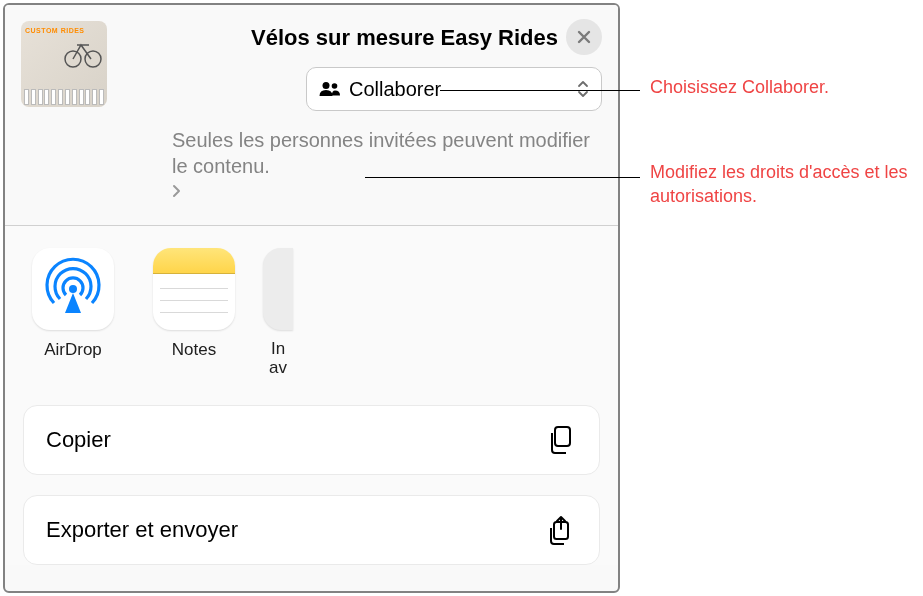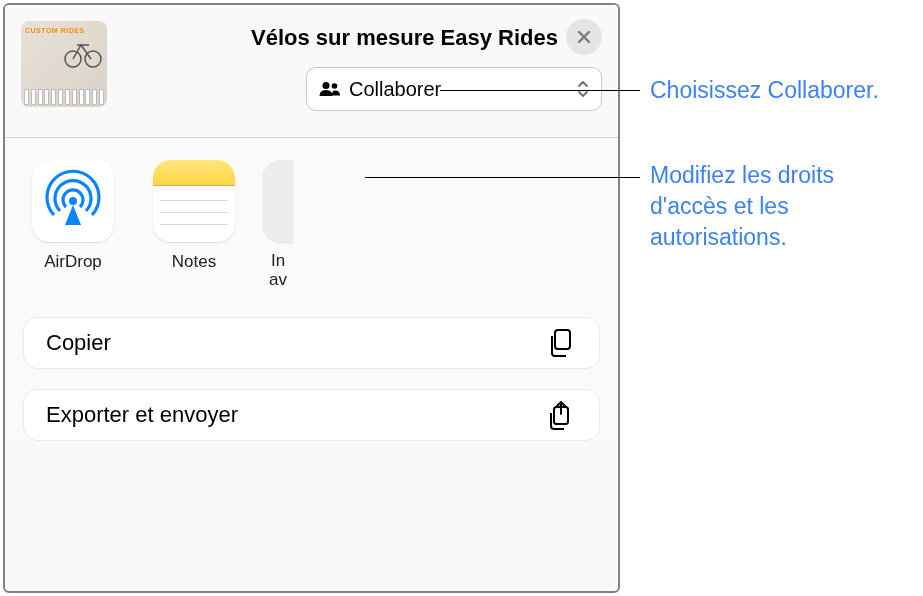--- a/index.html
+++ b/index.html
@@ -156,37 +156,37 @@
     .notes-bg .line{position:absolute;left:7px;right:7px;height:1px;background:#d9d9d9;}
     .gray-bg { background: #ececec; }
     .actions {
       padding: 18px 18px 0 18px;
       background:#fafafa;
     }
     .action-row {
       background: #fff;
       border: 1px solid #eaeaea;
       border-radius: 14px;
-      height: 52px;
+      height: 70px;
       display: flex;
       align-items: center;
       padding: 0 22px;
       margin-bottom: 20px;
     }
     .action-label {
       font-size: 22px;
       color: #000;
       flex: 1;
     }
     .action-icon { width: 32px; height: 32px; }
     
     .callout {
       position: absolute;
-      font-size: 23px;
-      color: #3b82f6;
+      font-size: 18px;
+      color: #ef4444;
       line-height: 1.35;
     }
     .callout-line {
       position: absolute;
       height: 1px;
       background: #000;
     }
   </style>
 </head>
 <body>
@@ -234,20 +234,26 @@
           <path d="M0.5 15 Q0.5 9 7 9 Q13.5 9 13.5 15 Z" fill="#000"></path>
           <circle cx="15.5" cy="5" r="2.8" fill="#000"></circle>
           <path d="M12.8 14.5 Q13 9.5 16 9.5 Q21 9.5 21 14.5 Z" fill="#000"></path>
         </svg>
         <span class="collab-label">Collaborer</span>
         <svg class="chevrons" viewBox="0 0 12 18">
           <path d="M2 6 L6 2 L10 6 M2 12 L6 16 L10 12" stroke="#6d6d6d" stroke-width="1.8" fill="none" stroke-linecap="round" stroke-linejoin="round"></path>
         </svg>
       </div>
 
+      <div class="permissions">
+        <span class="permissions-text">Seules les personnes invitées peuvent modifier le contenu.</span>
+        <svg class="perm-chevron" width="10" height="16" viewBox="0 0 10 16">
+          <path d="M2 3 L7 8 L2 13" stroke="#9a9a9a" stroke-width="2" fill="none" stroke-linecap="round" stroke-linejoin="round"></path>
+        </svg>
+      </div>
     </div>
   </div>
 
   <div class="divider"></div>
 
   <div class="apps-row">
     <div class="app">
       <div class="app-icon airdrop-bg">
         <svg width="64" height="64" viewBox="0 0 64 64">
           <g fill="none" stroke="#0a84ff">

